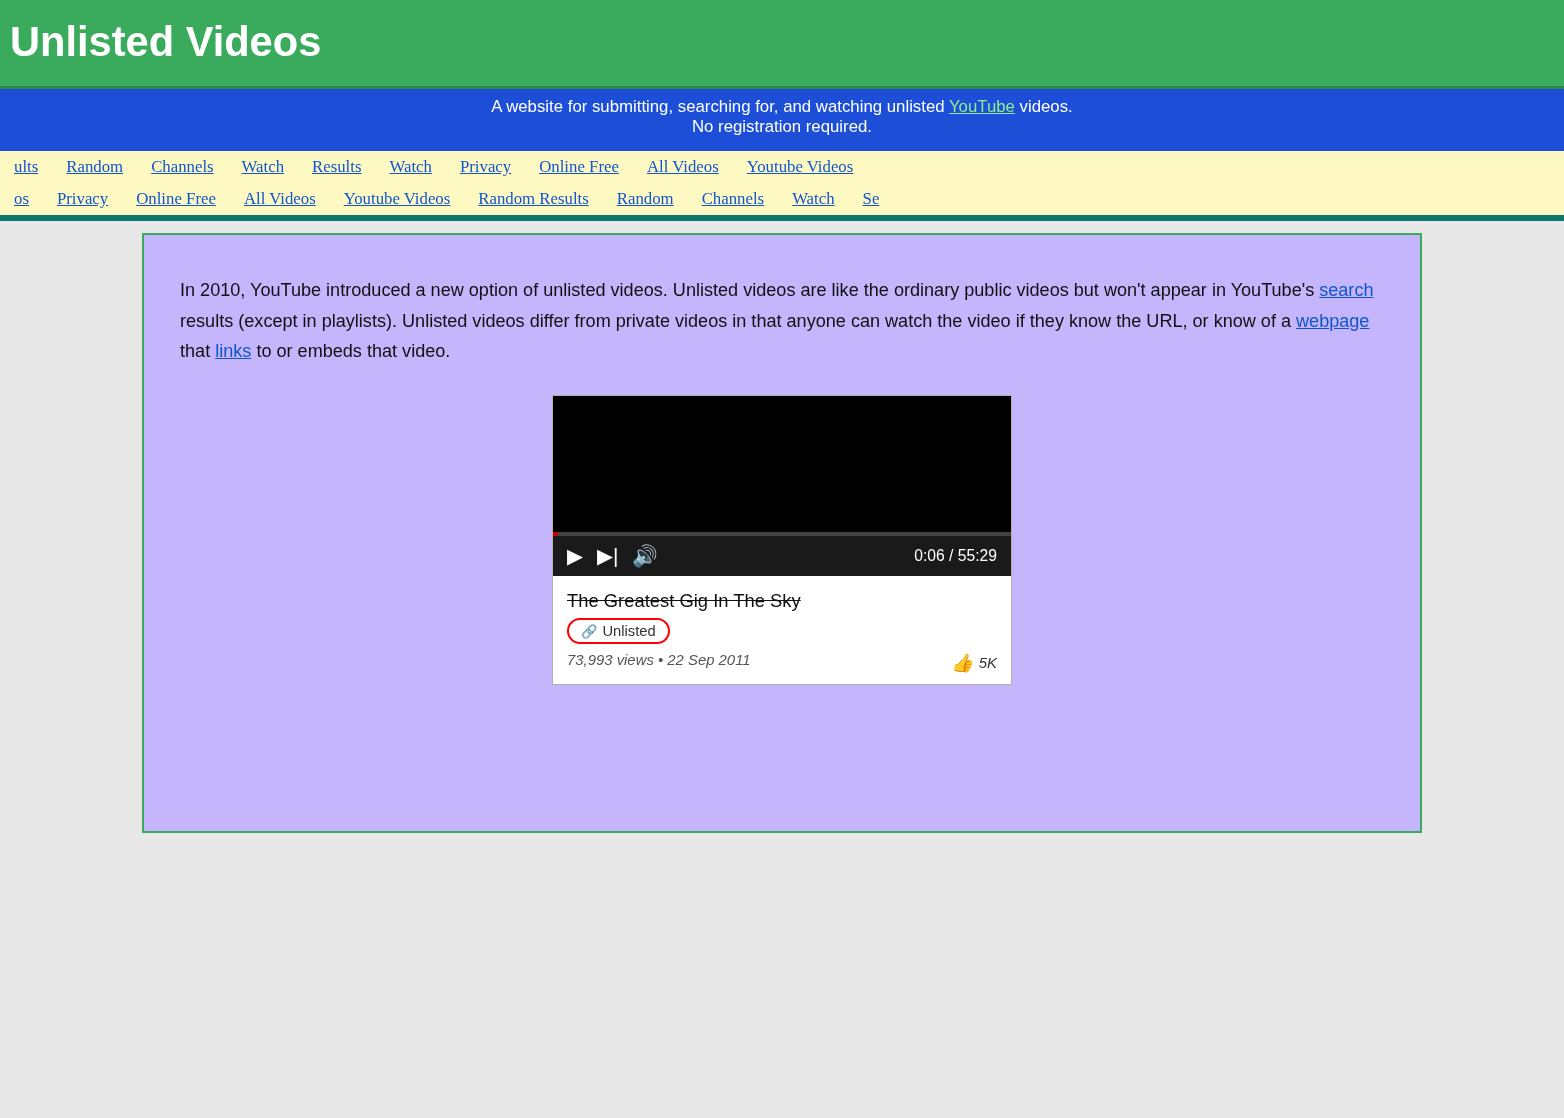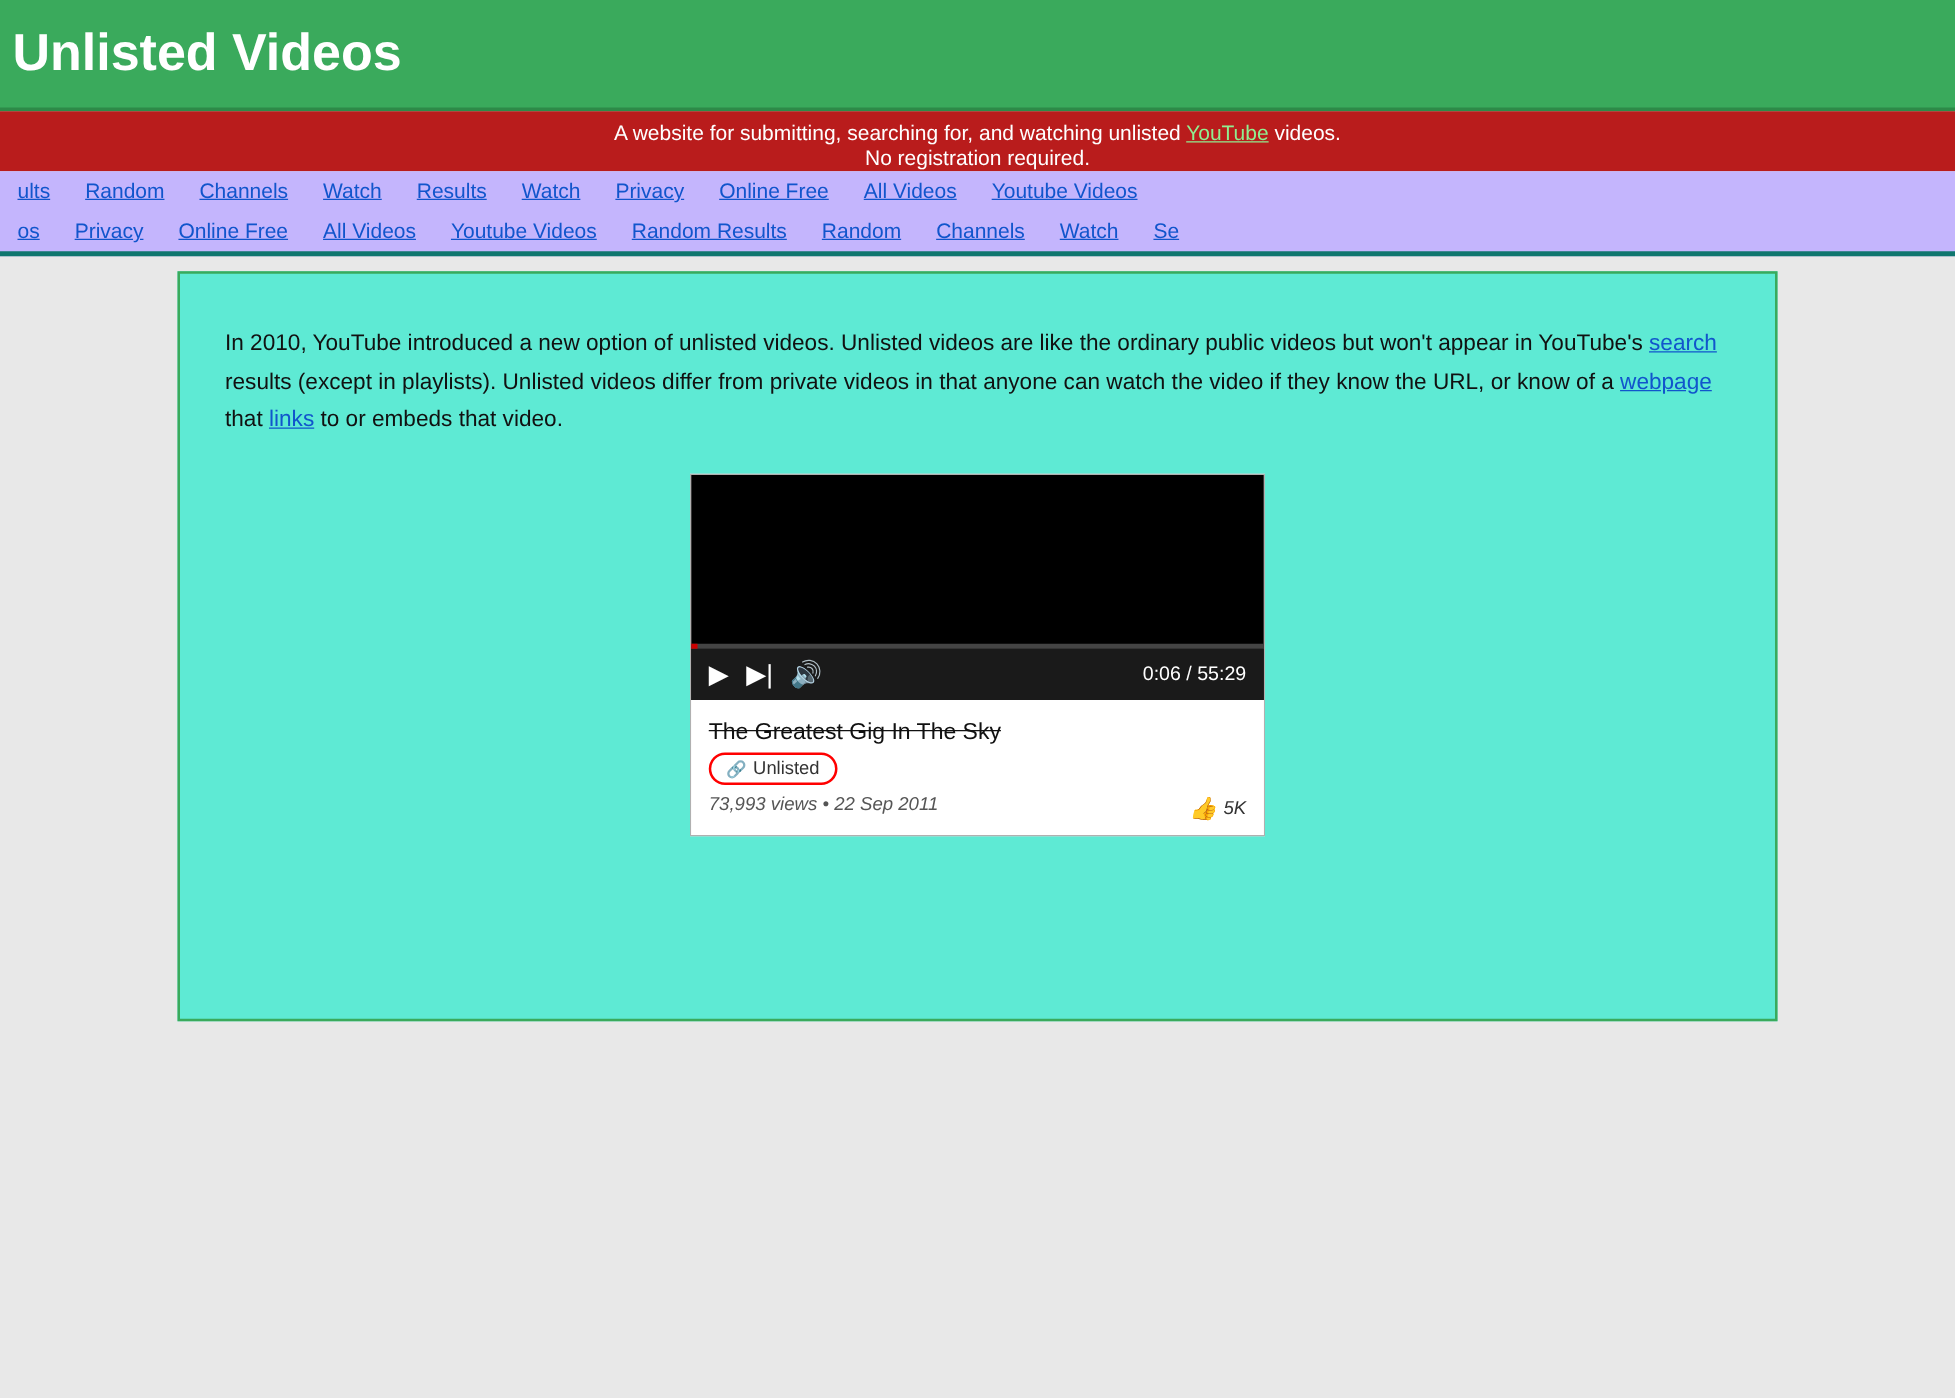--- a/index.html
+++ b/index.html
@@ -14,51 +14,52 @@
       padding: 18px 10px 10px;
       border-bottom: 3px solid #2d8a48;
     }
     .header-title {
       color: white;
       font-size: 2.6em;
       font-weight: bold;
       margin-bottom: 10px;
     }
     .header-subtitle {
-      background: #b91c1c;
+      background: #1d4ed8;
       color: white;
       font-size: 1.05em;
-      padding: 8px 10px 0;
+      padding: 8px 10px 14px;
       text-align: center;
     }
     .header-subtitle a {
       color: #90ee90;
       text-decoration: underline;
     }
     .nav-bar {
-      background: #c4b5fd;
-      border-bottom: 4px solid #0f766e;
+      background: #fef9c3;
+      border-bottom: 6px solid #0f766e;
       overflow: hidden;
+      font-family: Liberation Serif, serif;
     }
     .nav-row {
       display: flex;
       flex-wrap: nowrap;
       padding: 6px 0;
       overflow: hidden;
       white-space: nowrap;
     }
     .nav-row a {
       color: #1155cc;
       text-decoration: underline;
       margin: 0 14px;
       font-size: 1.05em;
       cursor: pointer;
     }
     .main-content {
-      background: #5eead4;
+      background: #c4b5fd;
       border: 2px solid #3aaa5c;
       margin: 12px auto;
       max-width: 1280px;
       padding: 40px 36px 48px;
       min-height: 600px;
     }
     .intro-text {
       font-size: 1.13em;
       line-height: 1.7;
       color: #111;

